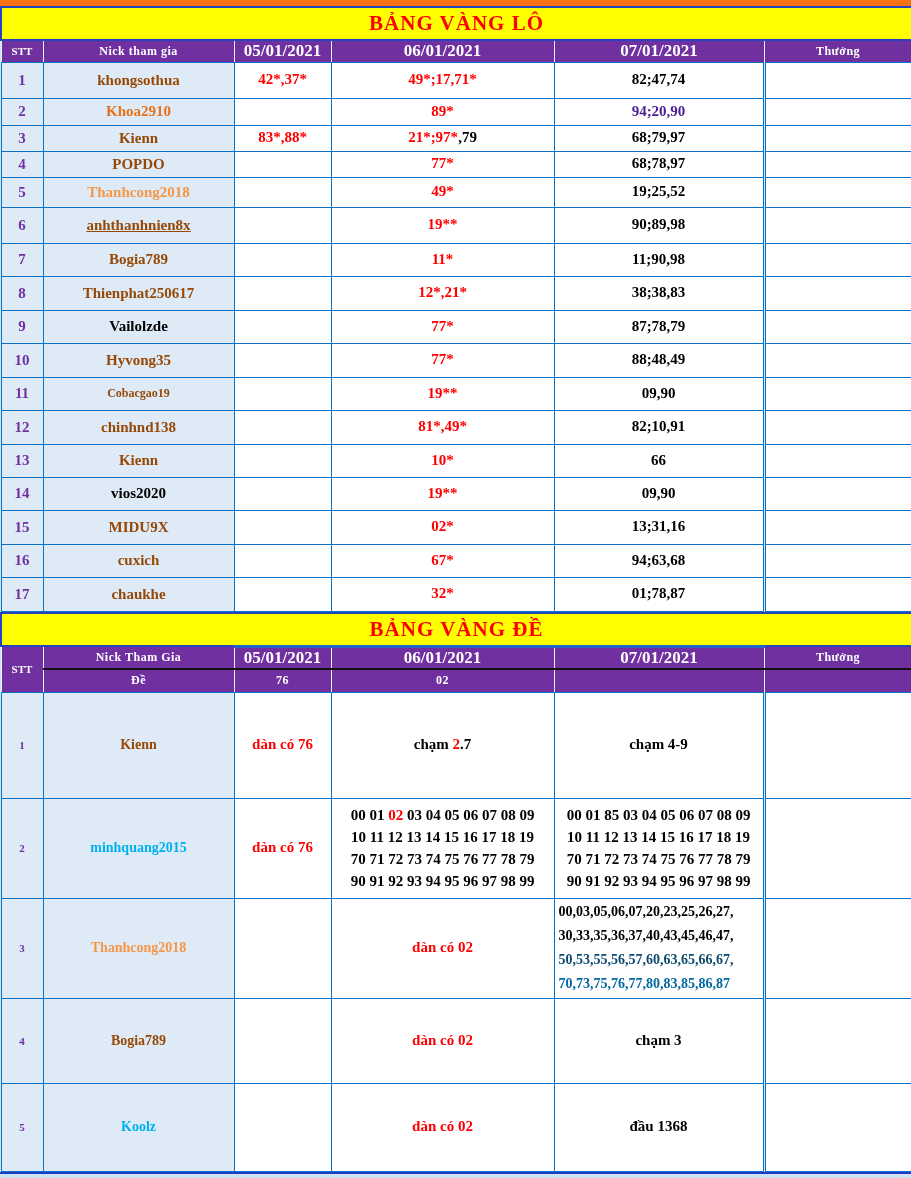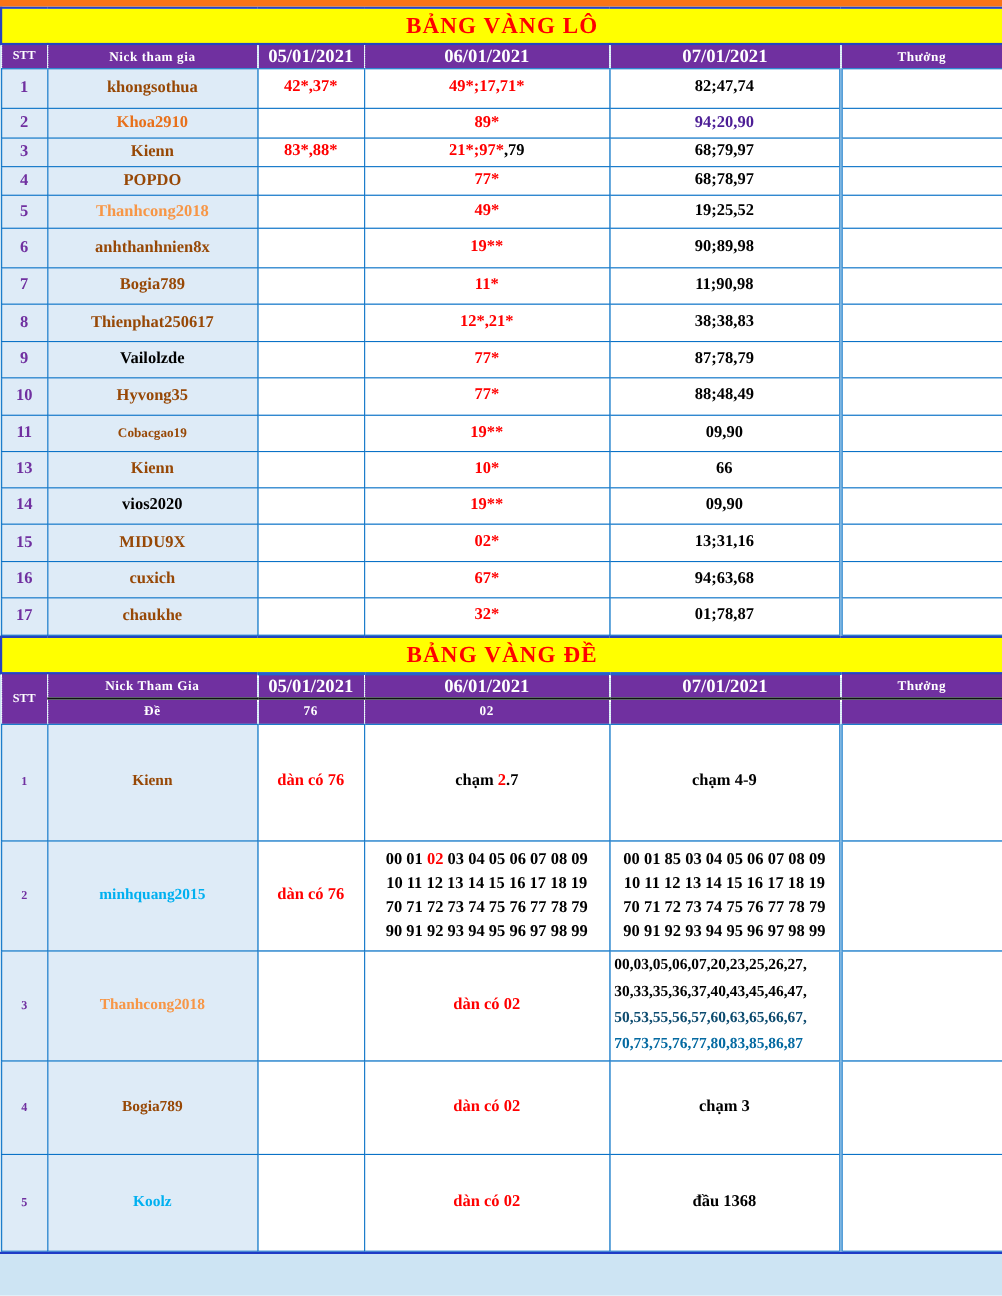--- a/index.html
+++ b/index.html
@@ -130,21 +130,21 @@
           <td class="pred">
             <div><span style="color: rgb(255, 0, 0);">49*</span></div>
           </td>
           <td class="pred">
             <div><span style="color: rgb(0, 0, 0);">19;25,52</span></div>
           </td>
           <td class="thuong"></td>
         </tr>
         <tr style="height: 36px;">
           <td class="stt">6</td>
-          <td class="nick" style="color: rgb(151, 72, 6);">anhthanhnien8x</td>
+          <td class="nick" style="color: rgb(151, 72, 6); text-decoration: underline;">anhthanhnien8x</td>
           <td class="pred"></td>
           <td class="pred">
             <div><span style="color: rgb(255, 0, 0);">19**</span></div>
           </td>
           <td class="pred">
             <div><span style="color: rgb(0, 0, 0);">90;89,98</span></div>
           </td>
           <td class="thuong"></td>
         </tr>
         <tr style="height: 33px;">
@@ -197,20 +197,32 @@
         </tr>
         <tr style="height: 33px;">
           <td class="stt">11</td>
           <td class="nick small" style="color: rgb(151, 72, 6);">Cobacgao19</td>
           <td class="pred"></td>
           <td class="pred">
             <div><span style="color: rgb(255, 0, 0);">19**</span></div>
           </td>
           <td class="pred">
             <div><span style="color: rgb(0, 0, 0);">09,90</span></div>
+          </td>
+          <td class="thuong"></td>
+        </tr>
+        <tr style="height: 34px;">
+          <td class="stt">12</td>
+          <td class="nick" style="color: rgb(151, 72, 6);">chinhnd138</td>
+          <td class="pred"></td>
+          <td class="pred">
+            <div><span style="color: rgb(255, 0, 0);">81*,49*</span></div>
+          </td>
+          <td class="pred">
+            <div><span style="color: rgb(0, 0, 0);">82;10,91</span></div>
           </td>
           <td class="thuong"></td>
         </tr>
         <tr style="height: 33px;">
           <td class="stt">13</td>
           <td class="nick" style="color: rgb(151, 72, 6);">Kienn</td>
           <td class="pred"></td>
           <td class="pred">
             <div><span style="color: rgb(255, 0, 0);">10*</span></div>
           </td>

